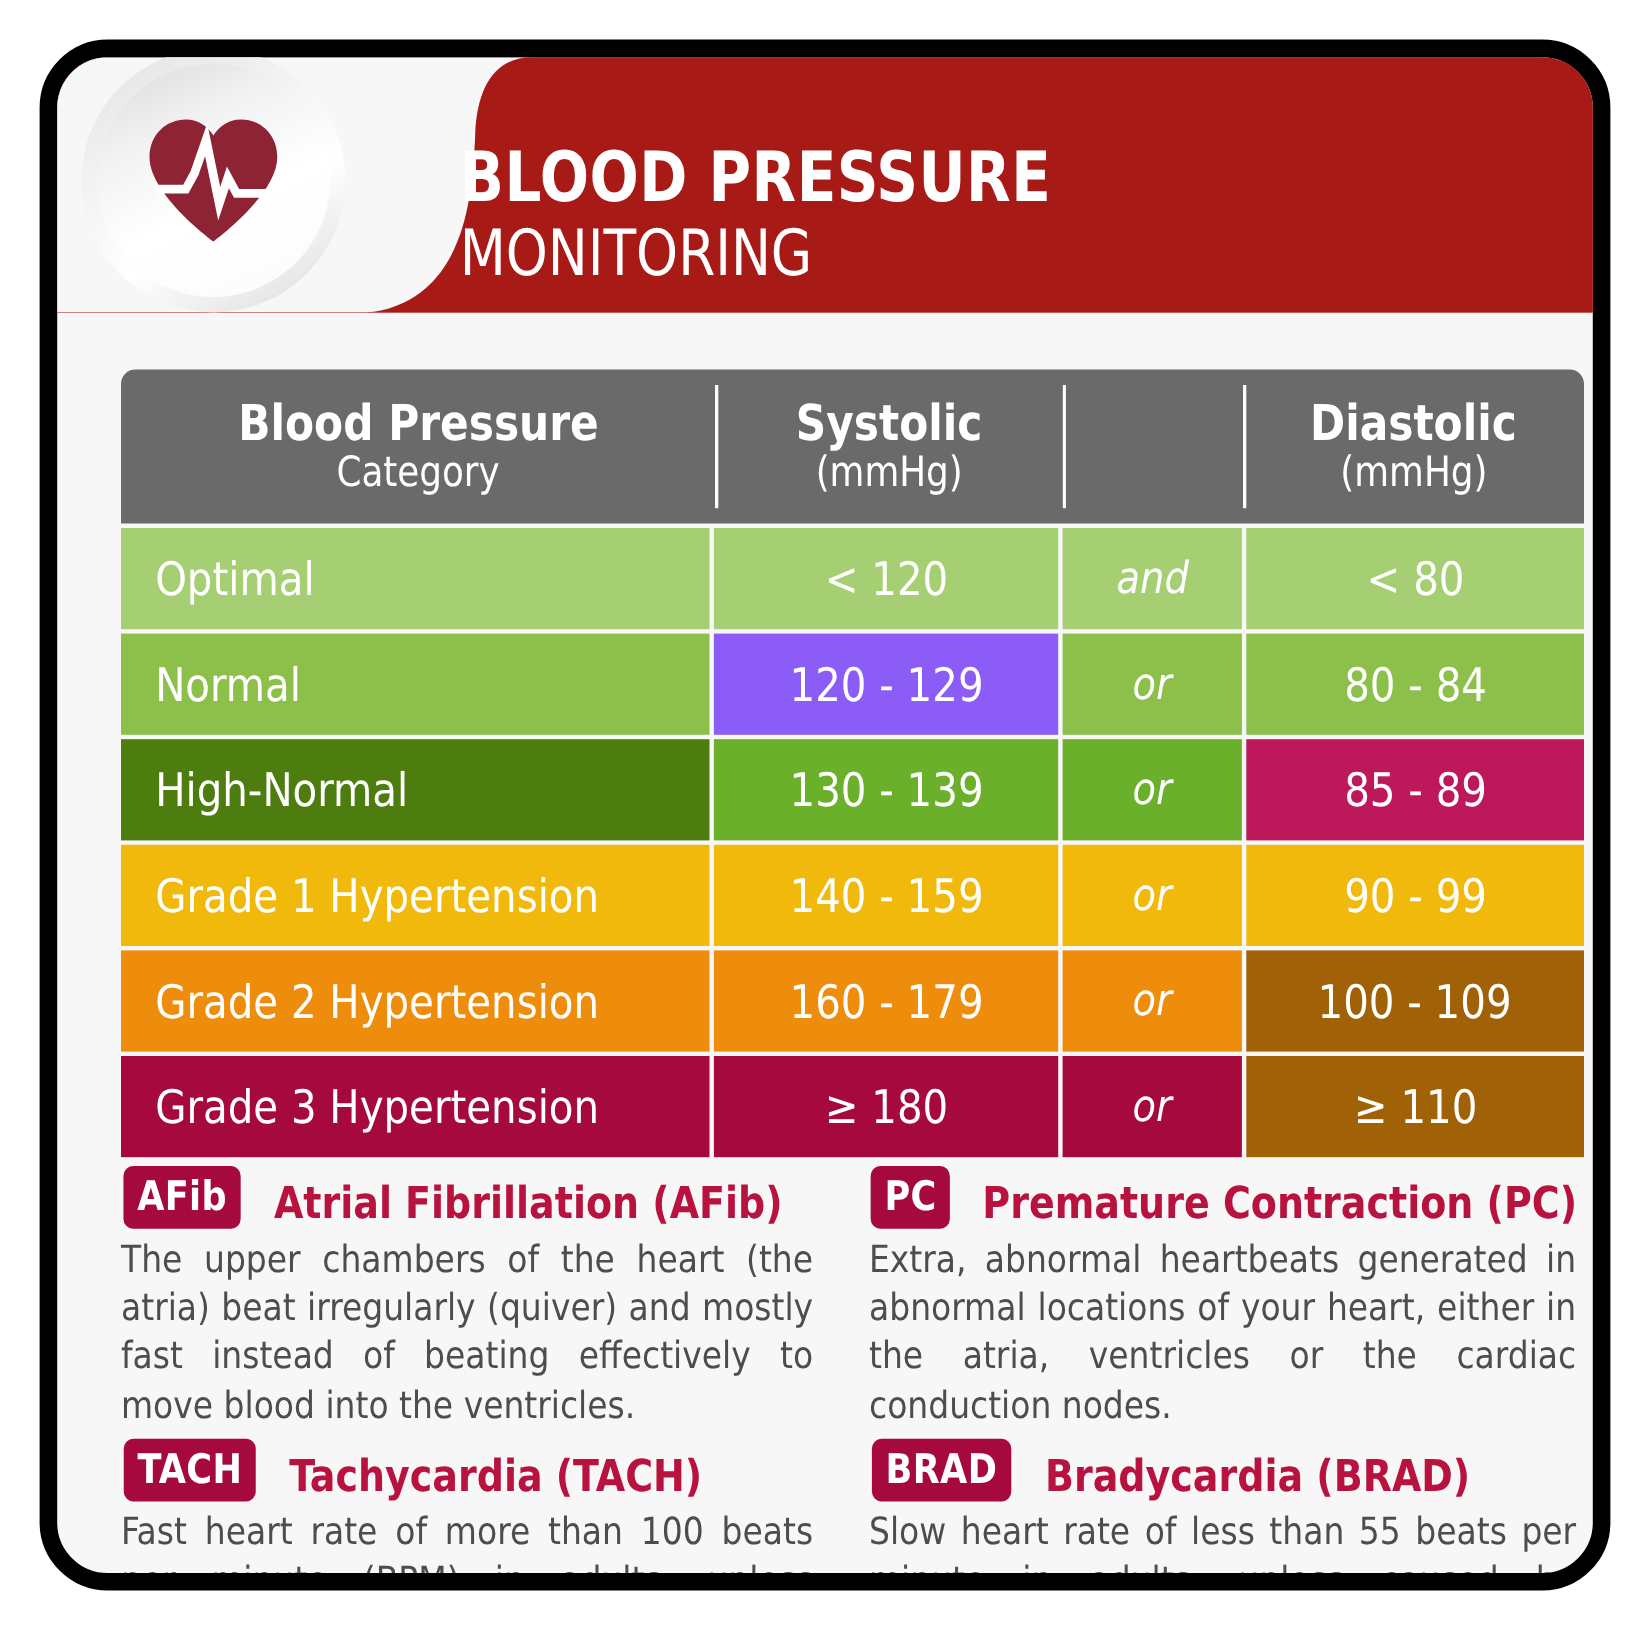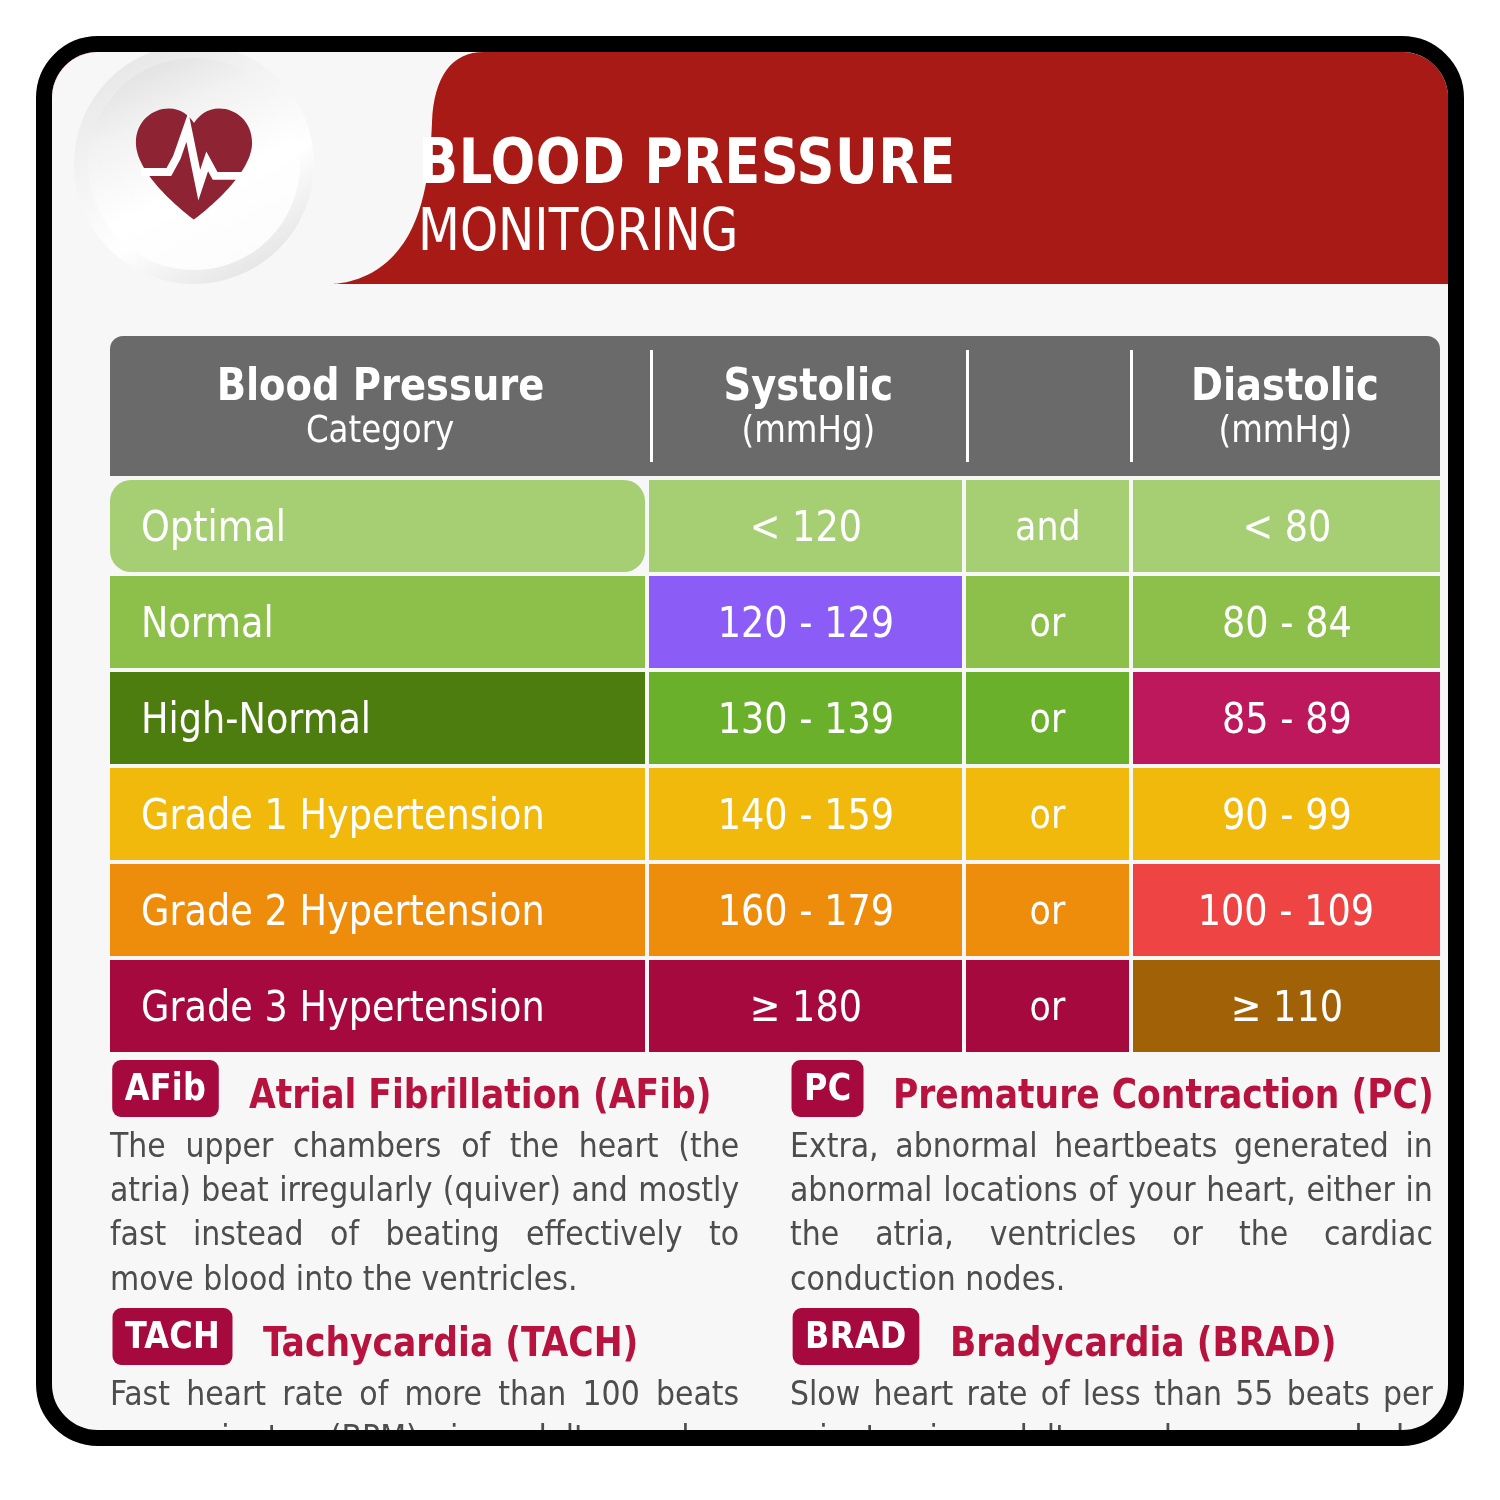--- a/index.html
+++ b/index.html
@@ -151,21 +151,21 @@
 
   .cell {
     display: flex;
     align-items: center;
     position: relative;
     overflow: hidden;
   }
 
   .c-cat  { width: 540px; }
   .c-sys  { width: 316px; justify-content: center; }
-  .c-op   { width: 164px; justify-content: center; }
+  .c-op   { width: 164px; justify-content: center; font-style: italic; }
   .c-dia  { width: 310px; justify-content: center; }
 
   
   .trow.body .c-sys,
   .trow.body .c-op,
   .trow.body .c-dia { margin-left: 4px; }
 
   
   .trow.head .c-sys::before,
   .trow.head .c-op::before,
@@ -345,21 +345,21 @@
         <div class="cell c-dia">
           <div class="head-cell-stack">
             <div class="head-top">Diastolic</div>
             <div class="head-bottom">(mmHg)</div>
           </div>
         </div>
       </div>
 
       <div id="table-body">
           <div class="trow body">
-            <div class="cell c-cat" style="background: rgb(166, 206, 114); border-radius: 21px;">
+            <div class="cell c-cat" style="background: rgb(166, 206, 114);">
               <span class="cat-text">Optimal</span>
             </div>
             <div class="cell c-sys" style="background: rgb(166, 206, 114);">
               <span class="val-text">&lt; 120</span>
             </div>
             <div class="cell c-op" style="background: rgb(166, 206, 114);">
               <span class="op-text">and</span>
             </div>
             <div class="cell c-dia" style="background: rgb(166, 206, 114);">
               <span class="val-text">&lt; 80</span>
@@ -410,21 +410,21 @@
           <div class="trow body">
             <div class="cell c-cat" style="background: rgb(238, 140, 12);">
               <span class="cat-text">Grade 2 Hypertension</span>
             </div>
             <div class="cell c-sys" style="background: rgb(238, 140, 12);">
               <span class="val-text">160 - 179</span>
             </div>
             <div class="cell c-op" style="background: rgb(238, 140, 12);">
               <span class="op-text">or</span>
             </div>
-            <div class="cell c-dia" style="background: #ef4444;">
+            <div class="cell c-dia" style="background: #a16207;">
               <span class="val-text">100 - 109</span>
             </div>
           </div>
           <div class="trow body last">
             <div class="cell c-cat" style="background: rgb(166, 9, 61);">
               <span class="cat-text">Grade 3 Hypertension</span>
             </div>
             <div class="cell c-sys" style="background: rgb(166, 9, 61);">
               <span class="val-text">≥ 180</span>
             </div>

